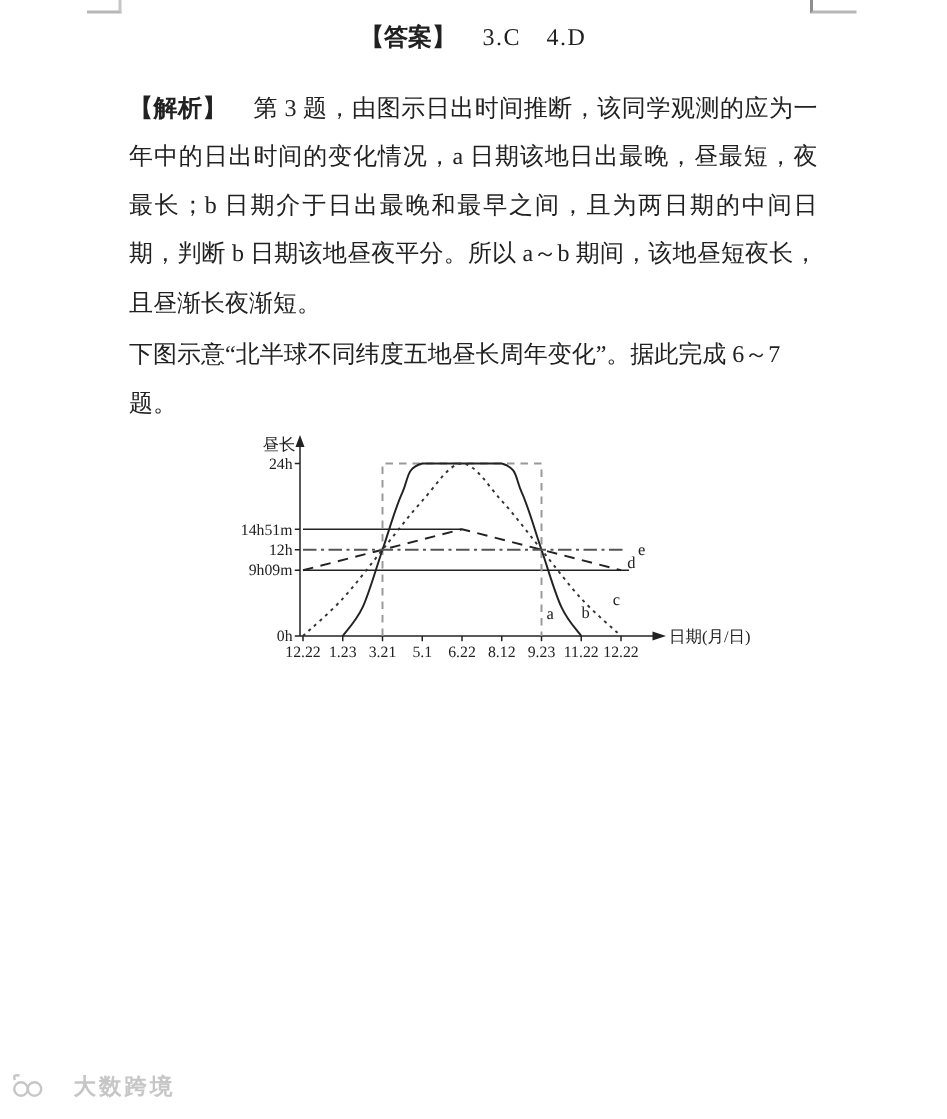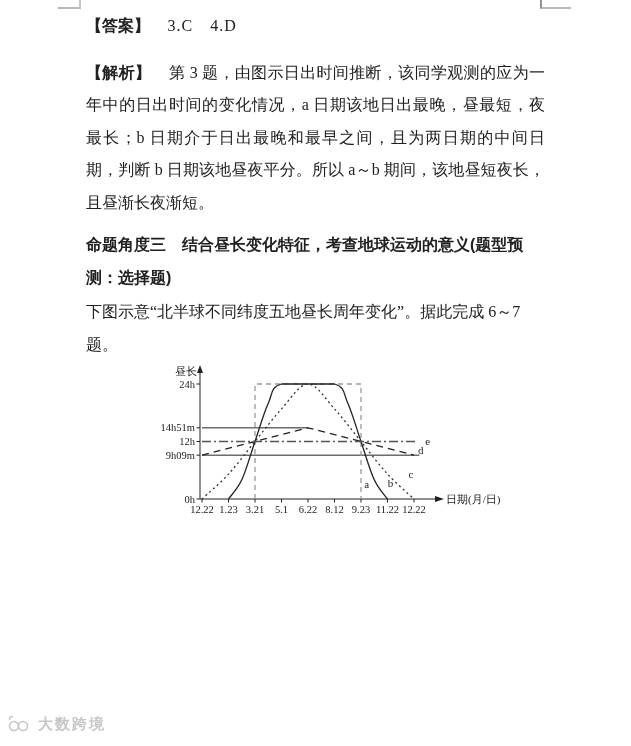--- a/index.html
+++ b/index.html
@@ -8,57 +8,56 @@
     background:#ffffff;color:#212121;
     font-family:"Liberation Serif","DejaVu Serif",serif;
     font-size:16px;
   }
   .content{padding:10px 86px 0 86px;}
   p{margin:0;line-height:32.5px;text-align:justify;}
   .tag{
     font-family:"Liberation Sans","DejaVu Sans",sans-serif;
     font-weight:bold;margin-right:1.1em;
   }
-  .answer-line{margin:0;text-align:left;}
+  .answer-line{margin:0;text-align:center;}
   .answer-values{letter-spacing:1px;}
   .p1{margin:14px 0 0;}
   .p2{margin:24px 0 0;}
   .heading{
     margin:10px 0 0;
     font-family:"Liberation Sans","DejaVu Sans",sans-serif;
     font-weight:bold;text-align:left;
   }
   .intro{margin:2px 0 0;text-align:left;}
   figure.chart{margin:2px 0 0 64px;padding:0;}
   .corner-mark{position:absolute;top:0;}
   .corner-mark.left{left:58px;width:21px;height:7px;border-bottom:2px solid #b7b7b7;border-right:2px solid #c6c6c6;}
   .corner-mark.right{left:540px;width:29px;height:7px;border-bottom:2px solid #b7b7b7;border-left:2px solid #8f8f8f;}
   .watermark{
-    position:absolute;left:6px;top:714px;display:flex;align-items:center;gap:8px;
+    position:absolute;left:6px;top:714px;display:flex;align-items:center;gap:19px;
     color:#c3c3c3;opacity:.95;user-select:none;
   }
   .watermark .wm-text{
     font-family:"Liberation Sans","DejaVu Sans",sans-serif;
     font-weight:bold;font-size:15px;letter-spacing:2px;color:#c3c3c3;
   }
 </style>
 </head>
 <body>
 
 <div class="corner-mark left"></div>
 <div class="corner-mark right"></div>
 
 <div class="content">
 
   <p class="answer-line"><span class="tag">【答案】</span><span class="answer-values">3.C　4.D</span></p>
 
   <p class="p1"><span class="tag">【解析】</span><span>第 3 题，由图示日出时间推断，该同学观测的应为一年中的日出时间的变化情况，a 日期该地日出最晚，昼最短，夜最长；b 日期介于日出最晚和最早之间，且为两日期的中间日期，判断 b 日期该地昼夜平分。所以 a～b 期间，该地昼短夜长，且昼渐长夜渐短。</span></p>
 
 
-  <p class="heading">命题角度三　结合昼长变化特征，考查地球运动的意义(题型预测：选择题)</p>
 
   <p class="intro">下图示意“北半球不同纬度五地昼长周年变化”。据此完成 6～7 题。</p>
 
   <figure class="chart">
     <svg viewBox="0 0 350 156" width="350" height="156" role="img">
         <line x1="50" y1="8" x2="50" y2="136" stroke="#222" stroke-width="1"></line>
         <line x1="50" y1="136" x2="288" y2="136" stroke="#222" stroke-width="1"></line>
         <polygon points="50,2 47,10 53,10" fill="#222"></polygon>
         <polygon points="294,136 285,133 285,139" fill="#222"></polygon>
         <text x="47" y="12" text-anchor="end" font-size="11" fill="#222" font-family="&quot;Liberation Serif&quot;,&quot;DejaVu Serif&quot;,serif">昼长</text>

